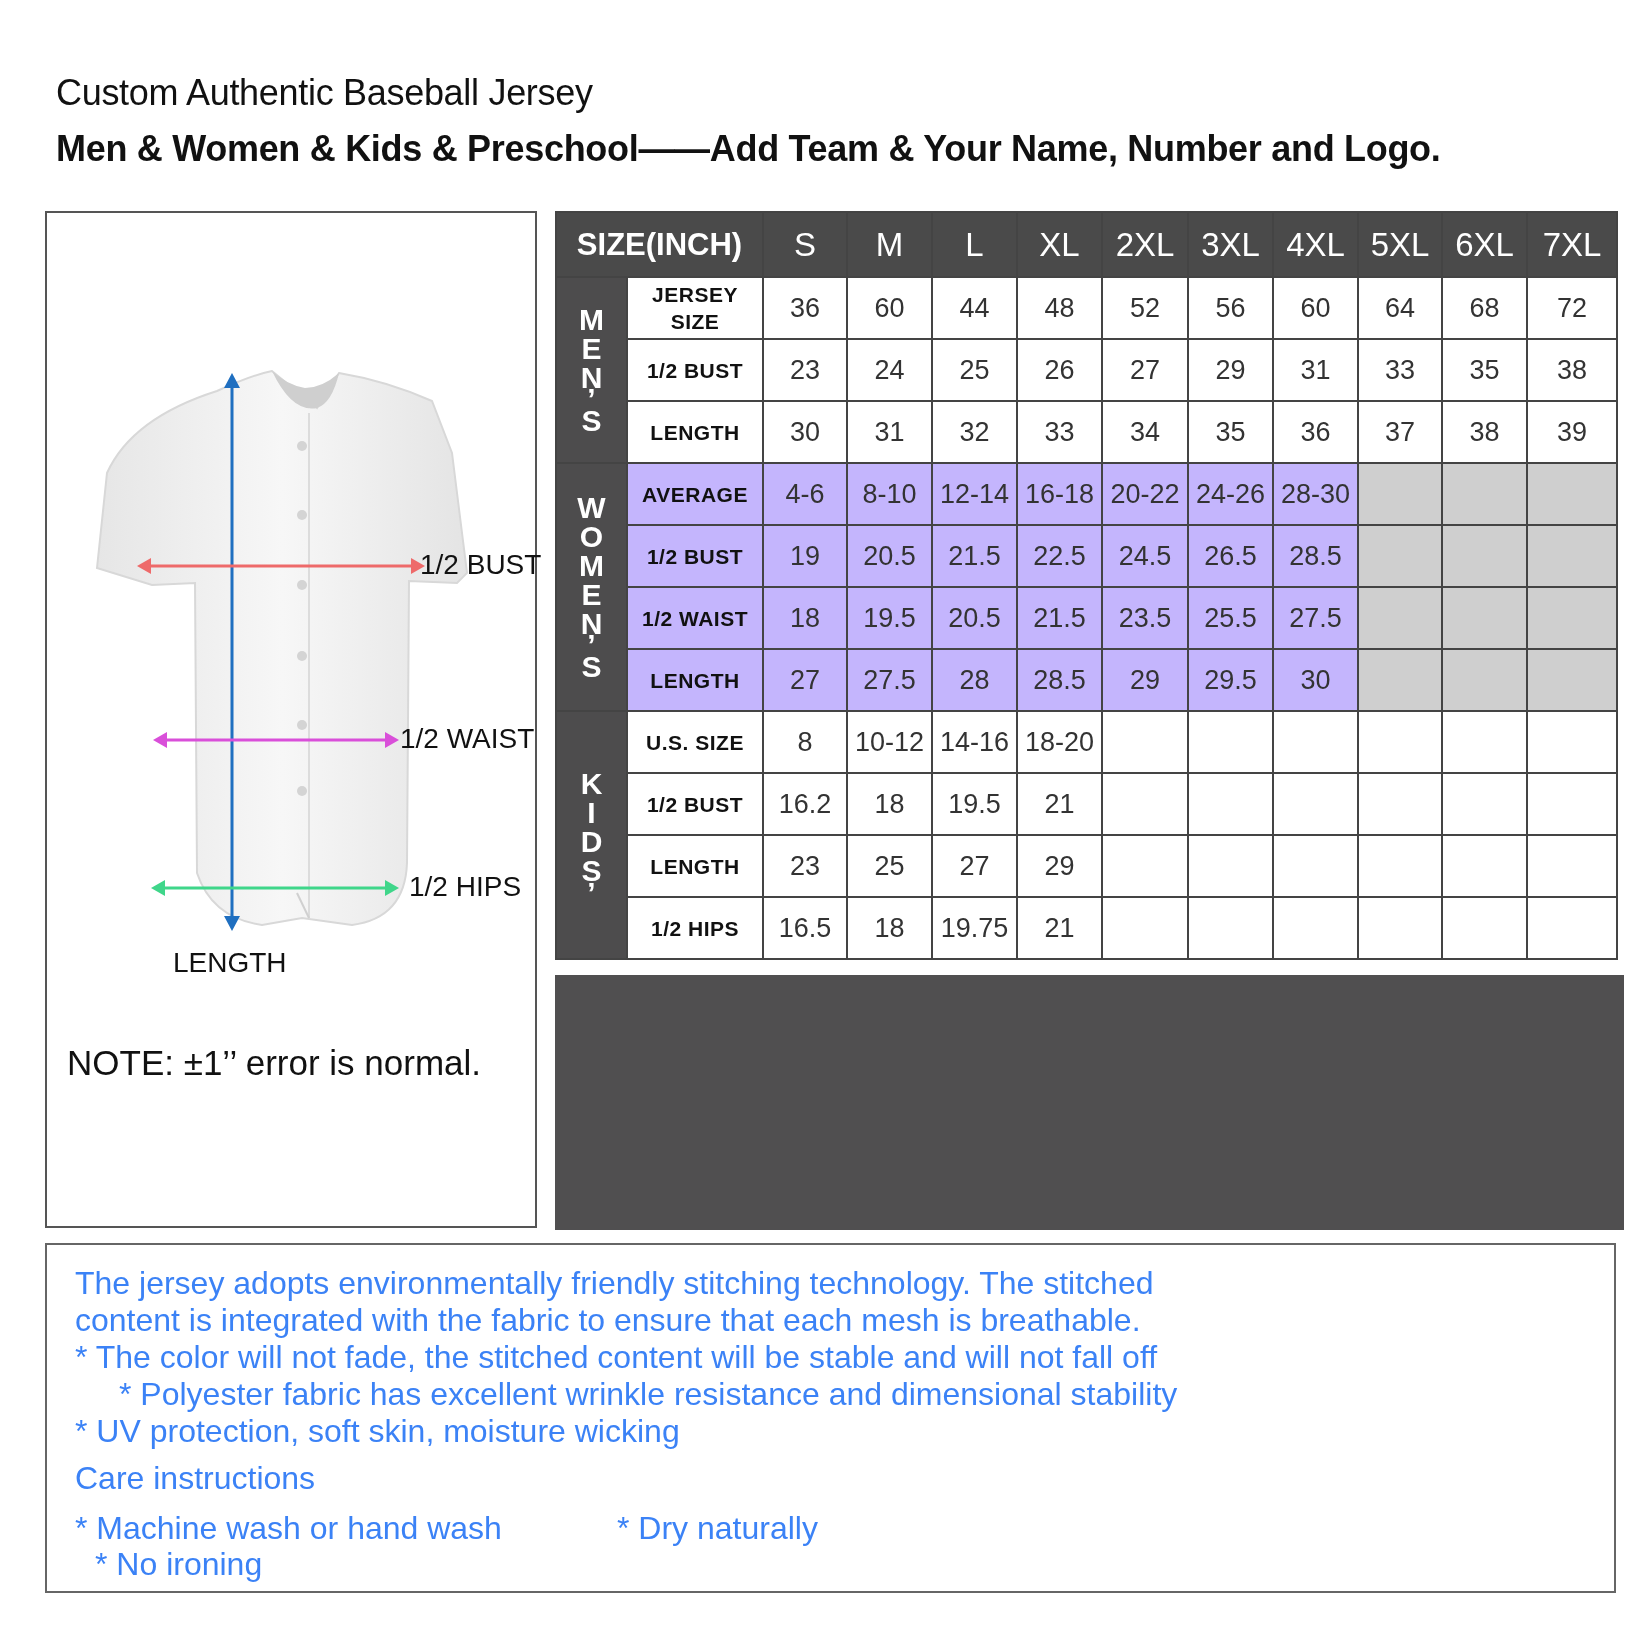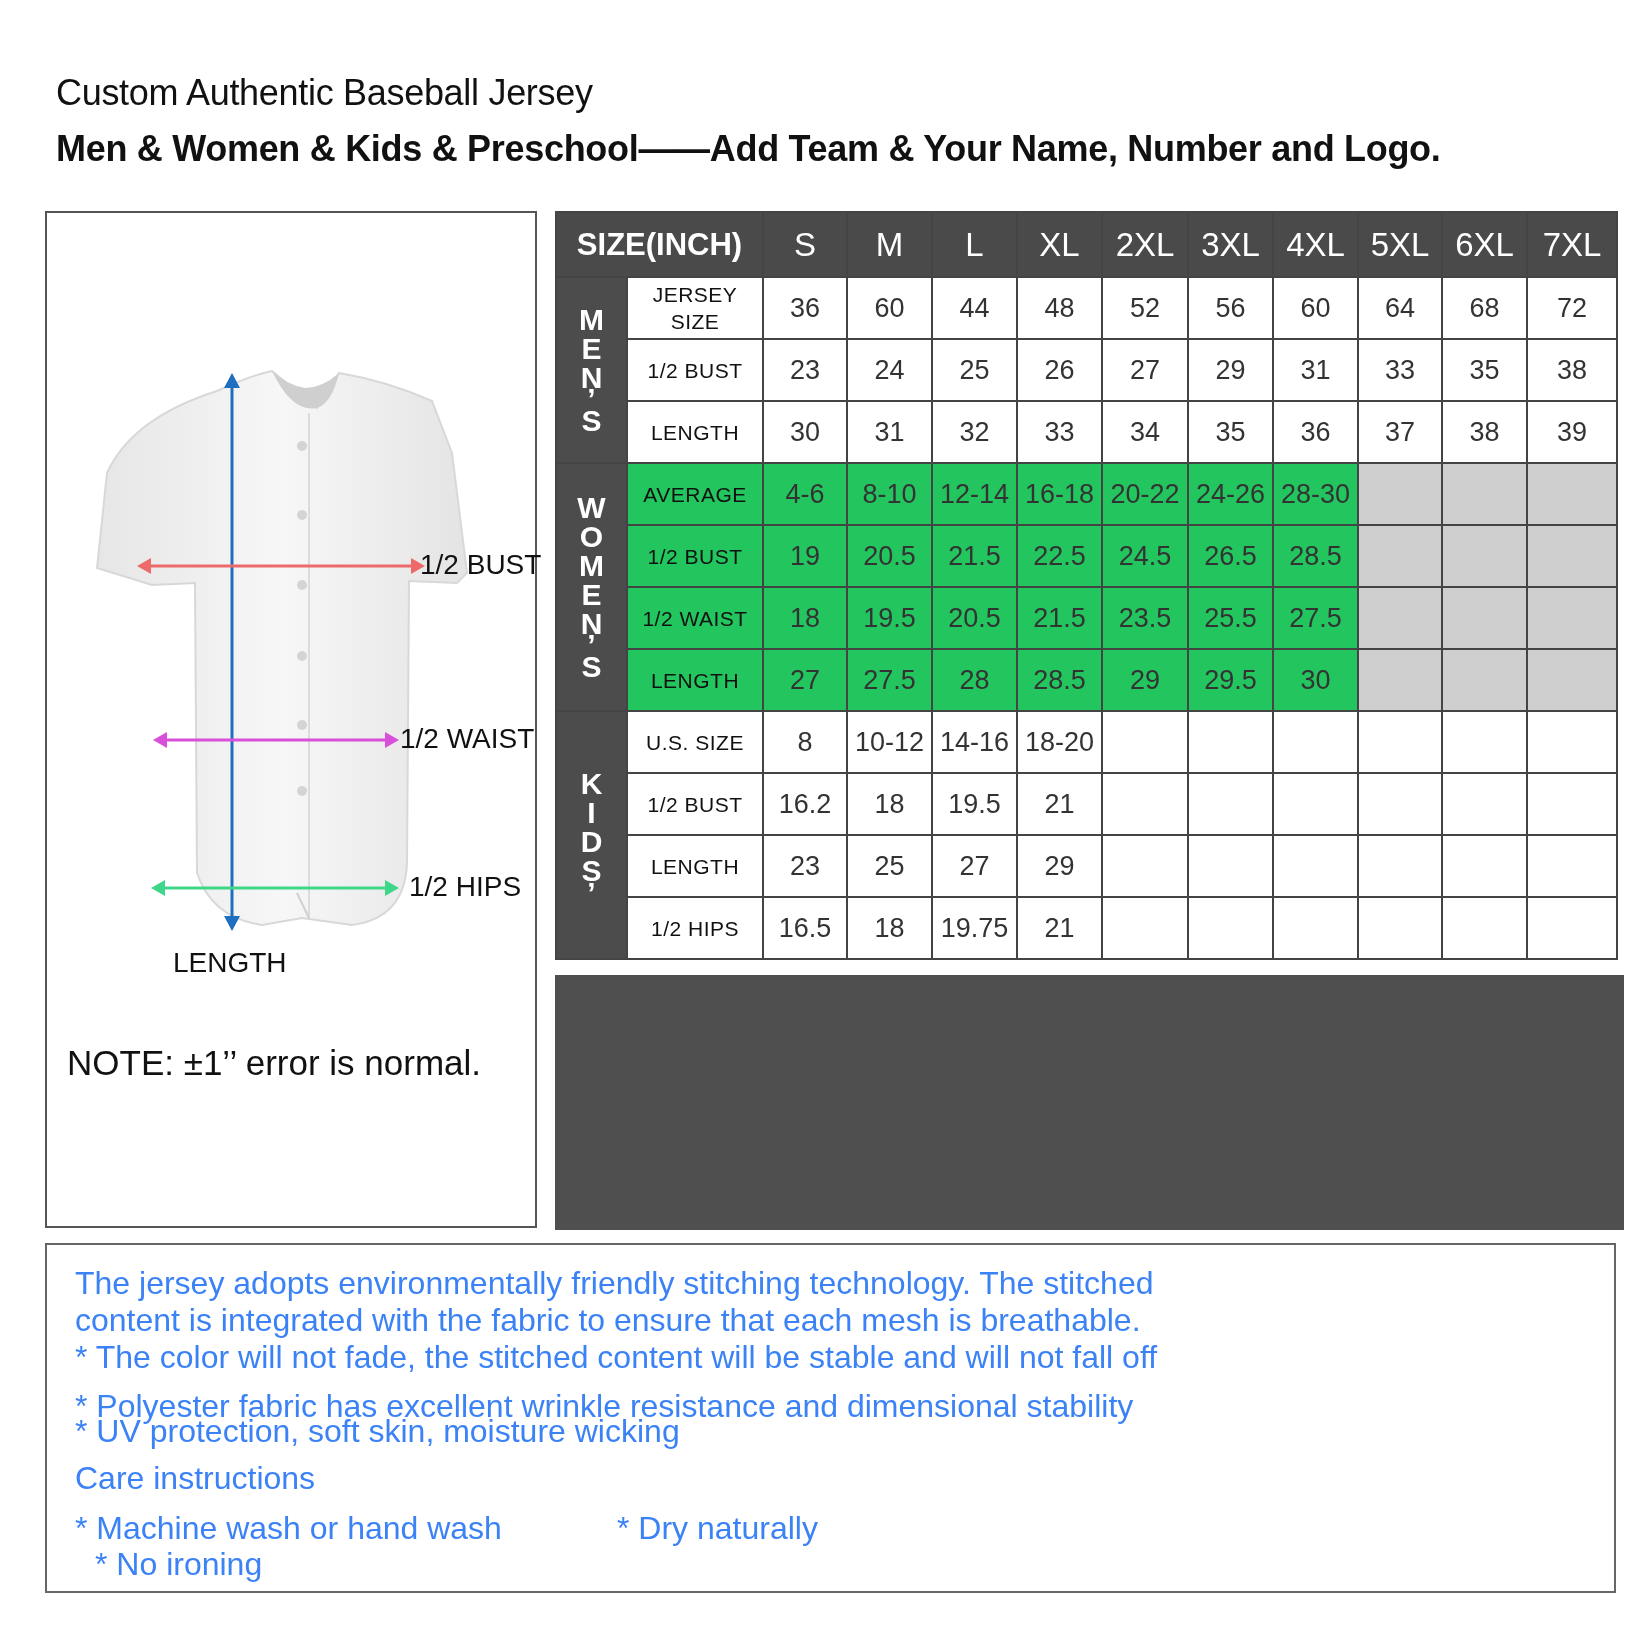--- a/index.html
+++ b/index.html
@@ -15,23 +15,23 @@
   .note { position: absolute; left: 20px; top: 830px; font-size: 35px; color: #111; white-space: nowrap; }
 
   .chart { position: absolute; left: 555px; top: 211px; width: 1061px; border-collapse: collapse; table-layout: fixed; }
   .chart td, .chart th { border: 2px solid #444; text-align: center; vertical-align: middle; padding: 0; }
   .chart th.hdr { background: #4a4a4a; color: #fff; font-weight: normal; font-size: 33px; height: 63px; }
   .chart th.hdr.first { font-weight: bold; font-size: 31px; }
   .chart td.group { background: #4d4c4d; color: #fff; font-weight: bold; font-size: 30px; line-height: 29px; }
   .group-inner { display: flex; flex-direction: column; align-items: center; }
   .group-inner span { display: block; }
   .group.kids { font-weight: normal; font-size: 34px; line-height: 33px; }
-  .chart td.label { font-weight: normal; font-size: 21px; color: #111; letter-spacing: 0.5px; line-height: 27px; background: #fff; }
+  .chart td.label { font-weight: bold; font-size: 21px; color: #111; letter-spacing: 0.5px; line-height: 27px; background: #fff; }
   .chart td.val { font-size: 27px; color: #333; height: 60px; background: #fff; }
-  .chart tr.women td.label, .chart tr.women td.val { background: #22c55e; }
+  .chart tr.women td.label, .chart tr.women td.val { background: #c4b5fd; }
   .chart td.empty { background: #fff; }
   .chart tr.women td.empty { background: #cfcfcf; }
 
   .dark-block { position: absolute; left: 555px; top: 975px; width: 1069px; height: 255px; background: #504f50; }
 
   .info-box { position: absolute; left: 45px; top: 1243px; width: 1571px; height: 350px;
               border: 2px solid #666; box-sizing: border-box; background: #fff; }
   .info-line { position: absolute; left: 28px; font-size: 32px; color: #3b82f6; white-space: nowrap; }
   .care-col2 { left: 570px; }
 </style>
@@ -296,19 +296,19 @@
     </tr>
   </tbody>
 </table>
 
 <div class="dark-block"></div>
 
 <div class="info-box">
   <div class="info-line" style="top:20px;">The jersey adopts environmentally friendly stitching technology. The stitched</div>
   <div class="info-line" style="top:57px;">content is integrated with the fabric to ensure that each mesh is breathable.</div>
   <div class="info-line" style="top:94px;">* The color will not fade, the stitched content will be stable and will not fall off</div>
-  <div class="info-line" style="top:143px;">* Polyester fabric has excellent wrinkle resistance and dimensional stability</div>
+  <div class="info-line" style="top:131px;margin-left:44px;">* Polyester fabric has excellent wrinkle resistance and dimensional stability</div>
   <div class="info-line" style="top:168px;">* UV protection, soft skin, moisture wicking</div>
   <div class="info-line" style="top:215px;">Care instructions</div>
   <div class="info-line" style="top:265px;">* Machine wash or hand wash</div>
   <div class="info-line care-col2" style="top:265px;">* Dry naturally</div>
   <div class="info-line" style="top:301px;margin-left:20px;">* No ironing</div>
 </div>
 
 </body></html>

